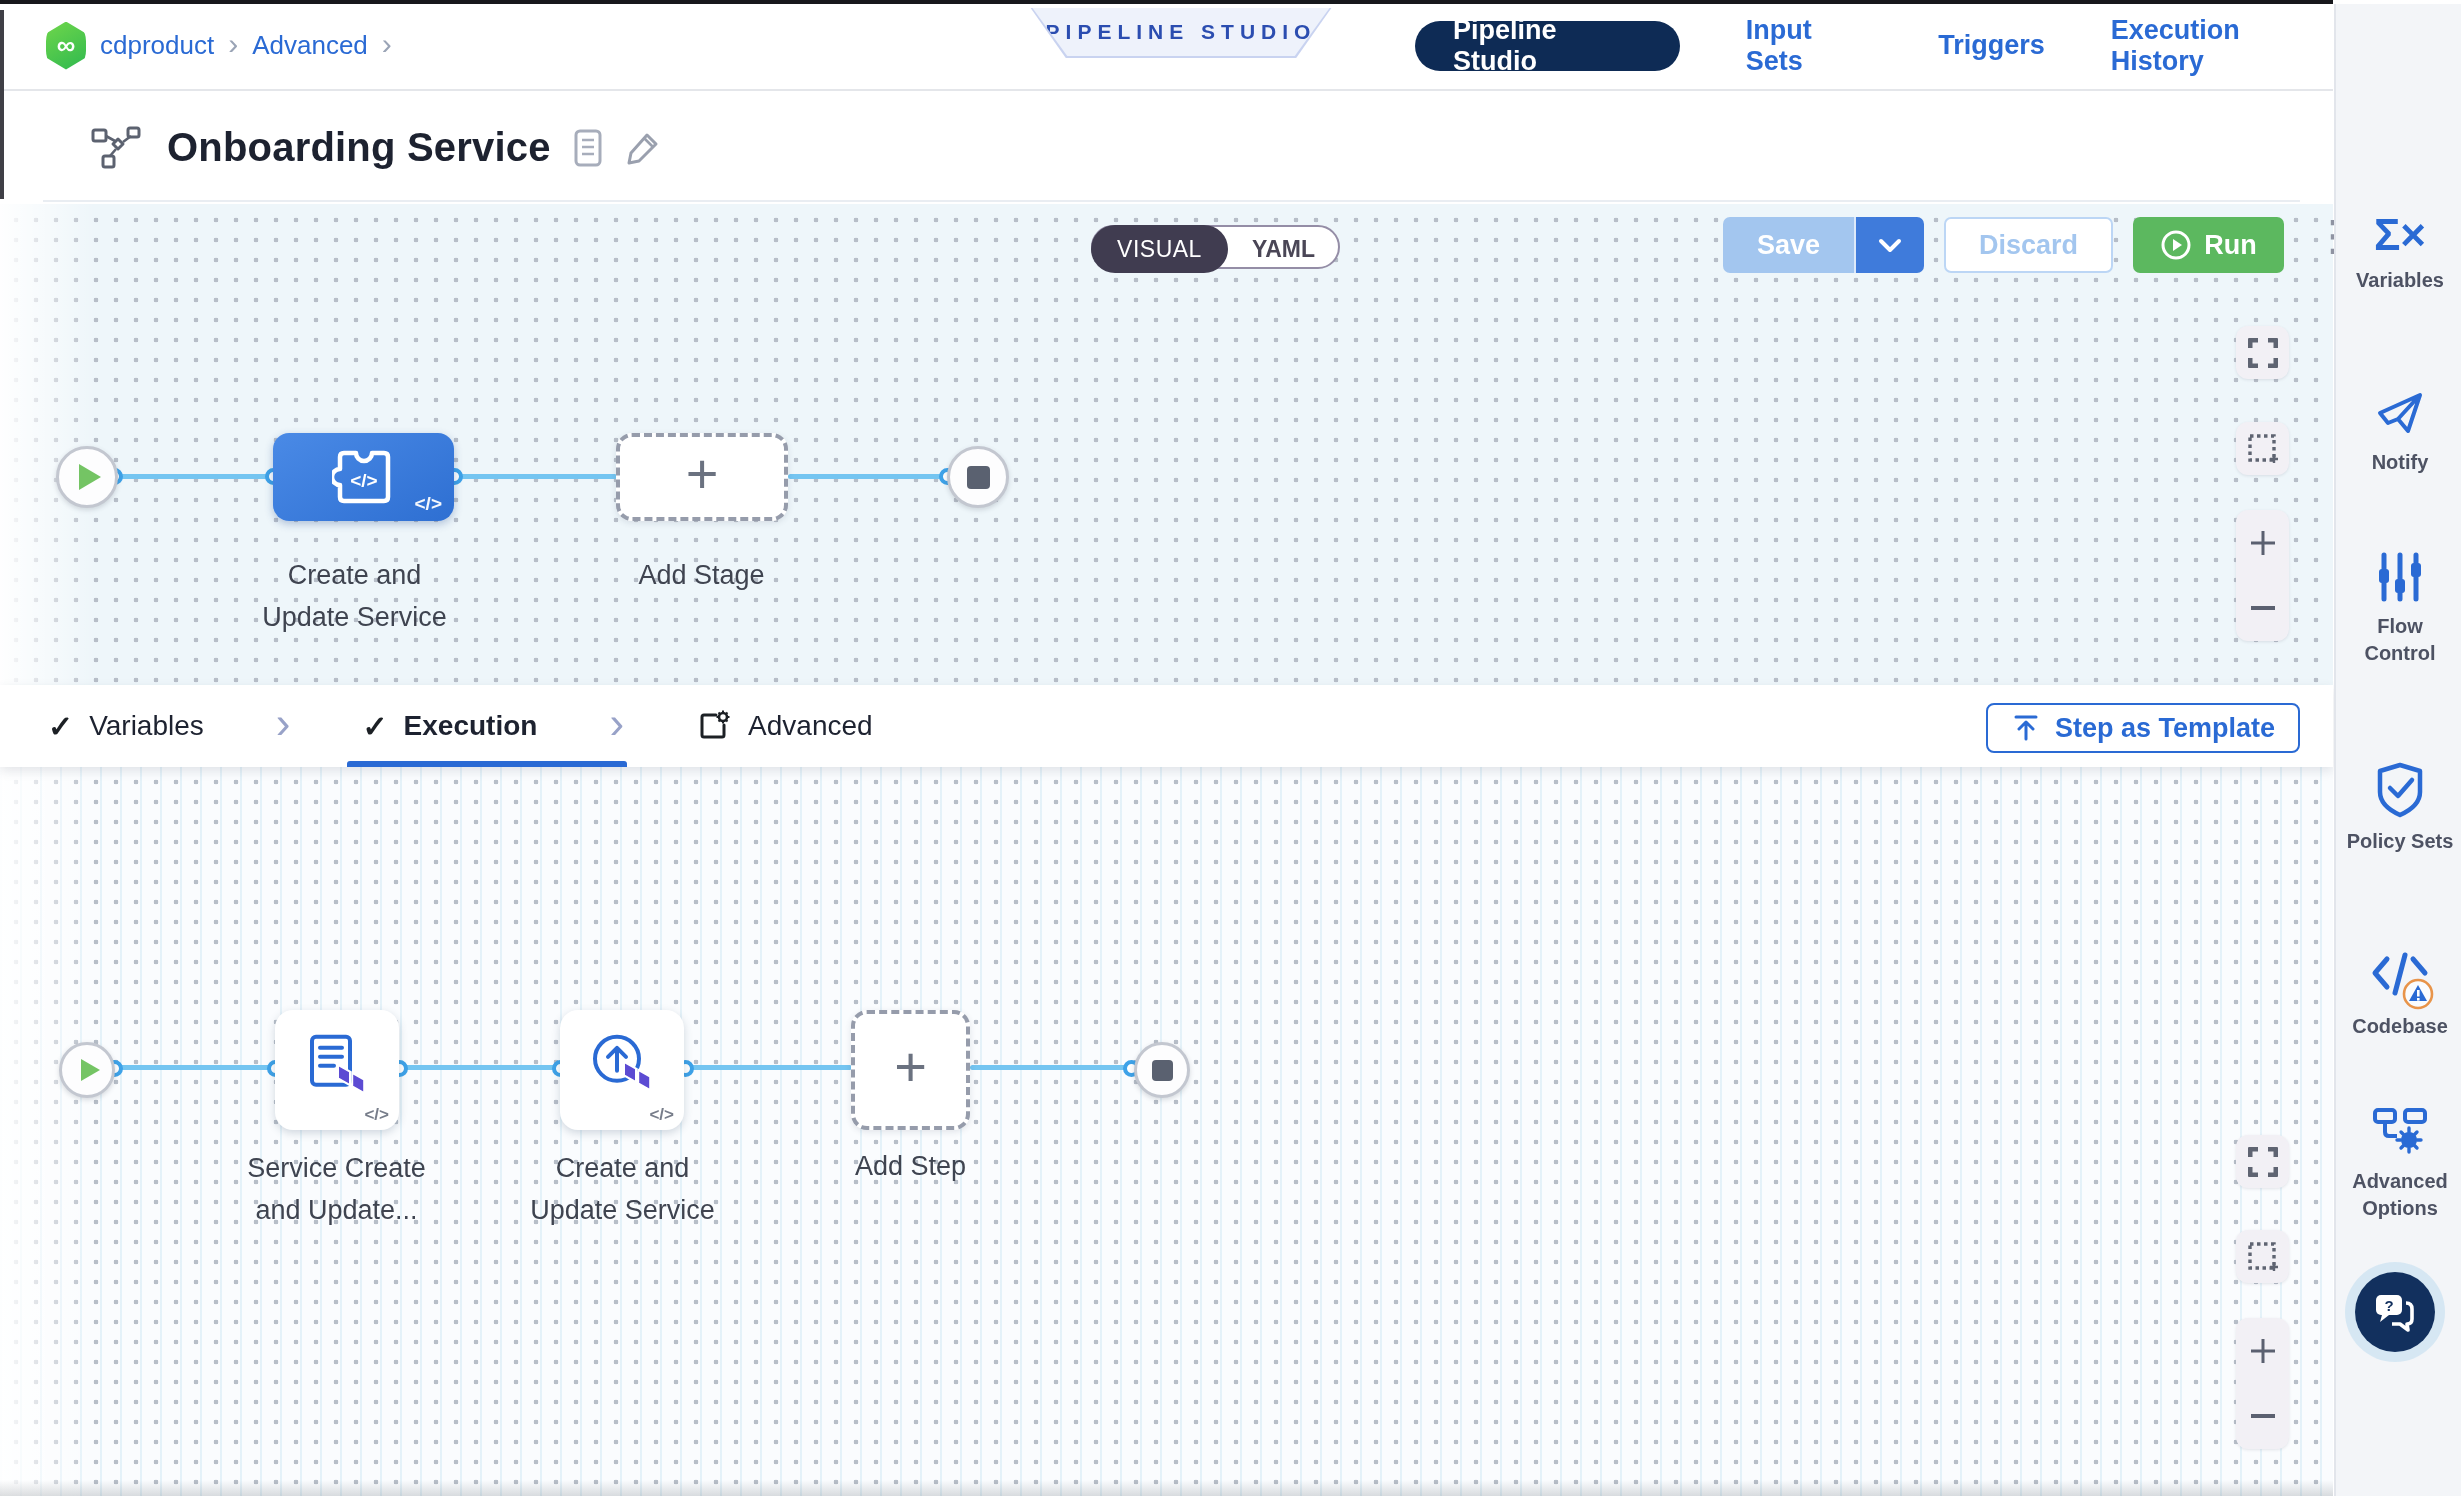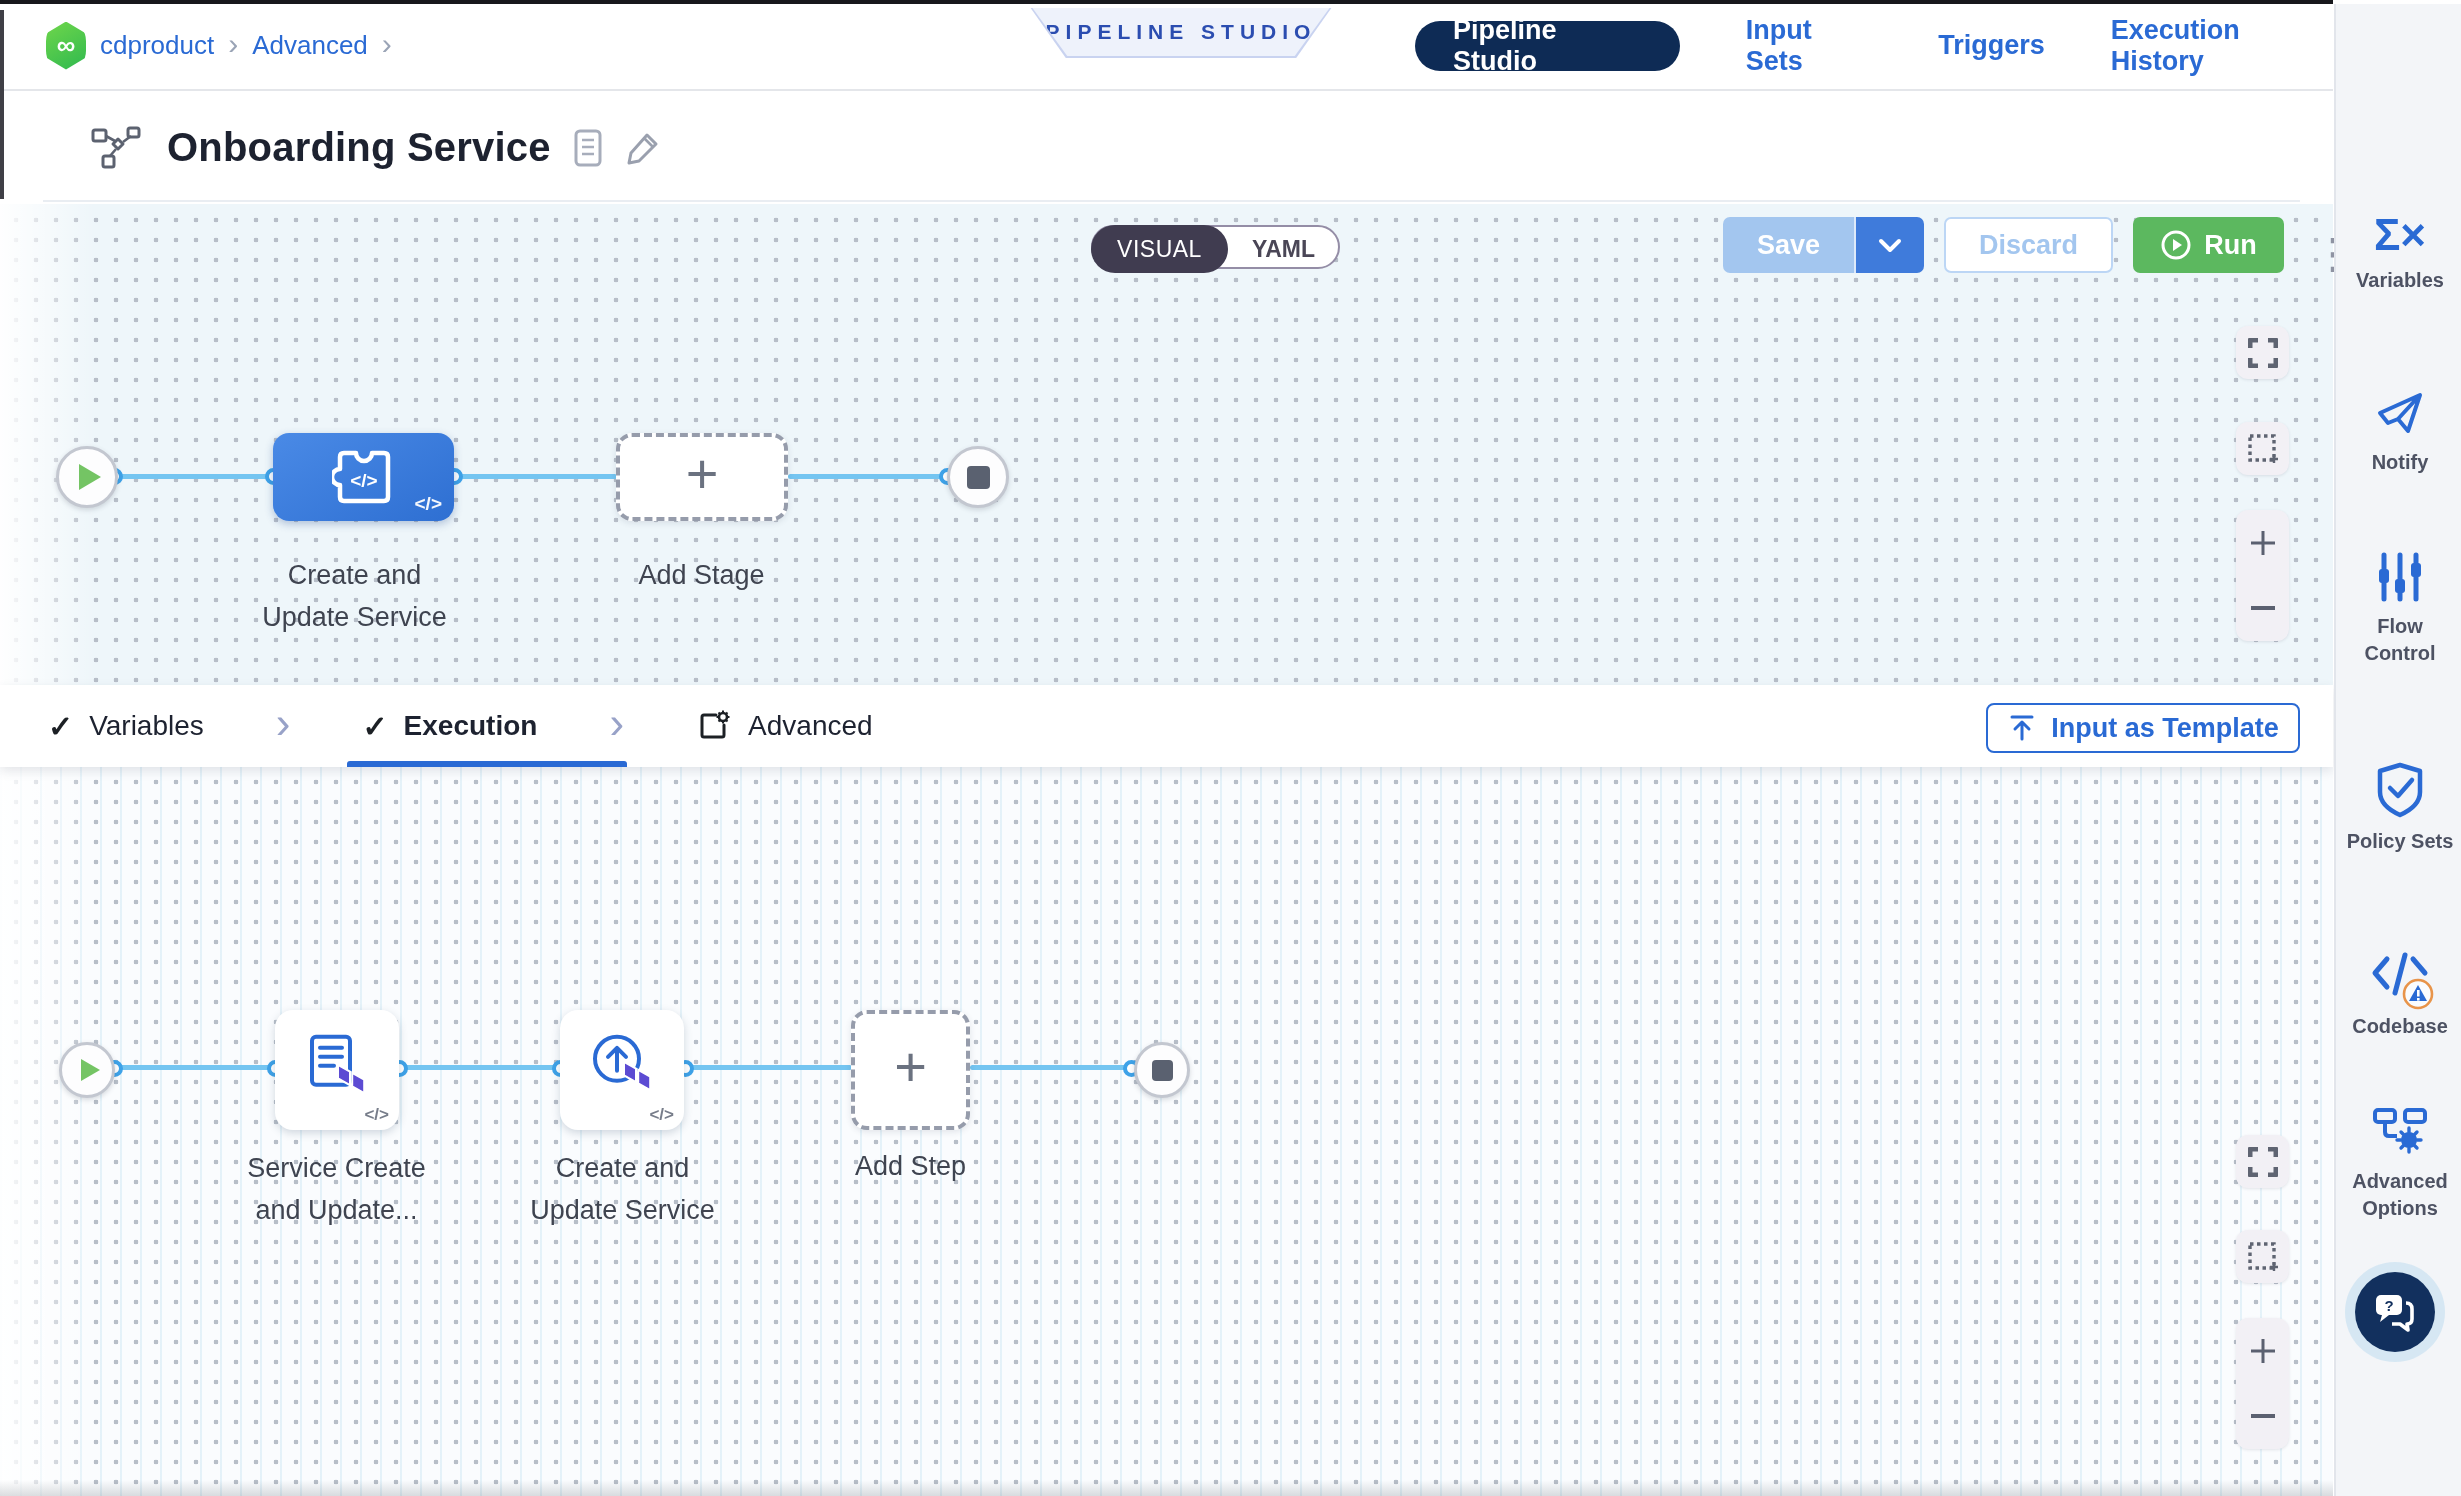--- a/index.html
+++ b/index.html
@@ -29,21 +29,21 @@
   .top-nav .nav-link { color:#2a6ad4; font-size:27px; font-weight:600; }
 
   
   .toolbar { position:absolute; left:0; top:93px; width:2257px; height:109px; background:#fff; border-bottom:2px solid #e9edf2; z-index:20;margin-left:43px; }
   .title-wrap { position:absolute; left:48px; top:0; height:109px; display:flex; align-items:center; gap:22px; }
   .title-text { font-size:40px; font-weight:bold; color:#1d2230; letter-spacing:0.2px; }
   .mode-toggle { position:absolute; left:1048px; top:132px; width:249px; height:44px; border:2px solid #948da6; border-radius:24px; background:#fff; display:flex; align-items:center; }
   .mode-visual { position:absolute; left:-2px; top:-2px; height:48px; min-width:137px; background:#403c50; color:#fff; border-radius:24px; display:flex; align-items:center; justify-content:center; font-weight:normal; font-size:23px; letter-spacing:0.5px; }
   .mode-yaml { position:absolute; right:0; top:0; width:109px; height:44px; display:flex; align-items:center; justify-content:center; color:#4a4656; font-weight:bold; font-size:23px; }
 
-  .actions { position:absolute; left:1680px; top:124px; display:flex; align-items:flex-end; gap:20px; }
+  .actions { position:absolute; left:1680px; top:124px; display:flex; align-items:flex-start; gap:20px; }
   .btn { height:56px; border-radius:7px; display:flex; align-items:center; justify-content:center; font-weight:bold; font-size:27px; }
   .btn-save-group { display:flex; }
   .btn-save { width:131px; background:#a3c6ef; color:#fff; border-radius:7px 0 0 7px; }
   .btn-save-caret { width:70px; background:#3f7bdb; color:#fff; border-radius:0 7px 7px 0; border-left:2px solid #dce9fa; }
   .btn-discard { width:169px; background:#fff; border:2px solid #bcd6f5; color:#a3c6ef; }
   .btn-run { width:151px; background:#5cb85f; color:#fff; gap:12px; }
   .kebab { color:#8f93a2; font-size:42px; line-height:0.9; letter-spacing:0; padding-left:8px; }
 
   
   .canvas { position:absolute; left:0; width:2333px; }
@@ -285,21 +285,21 @@
         </svg>
         <span>Advanced</span>
       </div>
     </div>
     <div class="tab-active-underline"></div>
   </div>
   <button class="btn-template">
     <svg width="30" height="30" viewBox="0 0 30 30">
       <path d="M5 4 H25 M15 26 V10 M8 16 L15 9 L22 16" fill="none" stroke="#2a6ad4" stroke-width="3" stroke-linecap="round" stroke-linejoin="round"></path>
     </svg>
-    <span>Input as Template</span>
+    <span>Step as Template</span>
   </button>
 
   <div class="topbar">
     <div class="breadcrumb">
       <div class="crumb-logo">
           <span>∞</span>
         </div>
       <a class="crumb-link">cdproduct</a>
       <span class="crumb-sep">›</span>
       <a class="crumb-link">Advanced</a>

